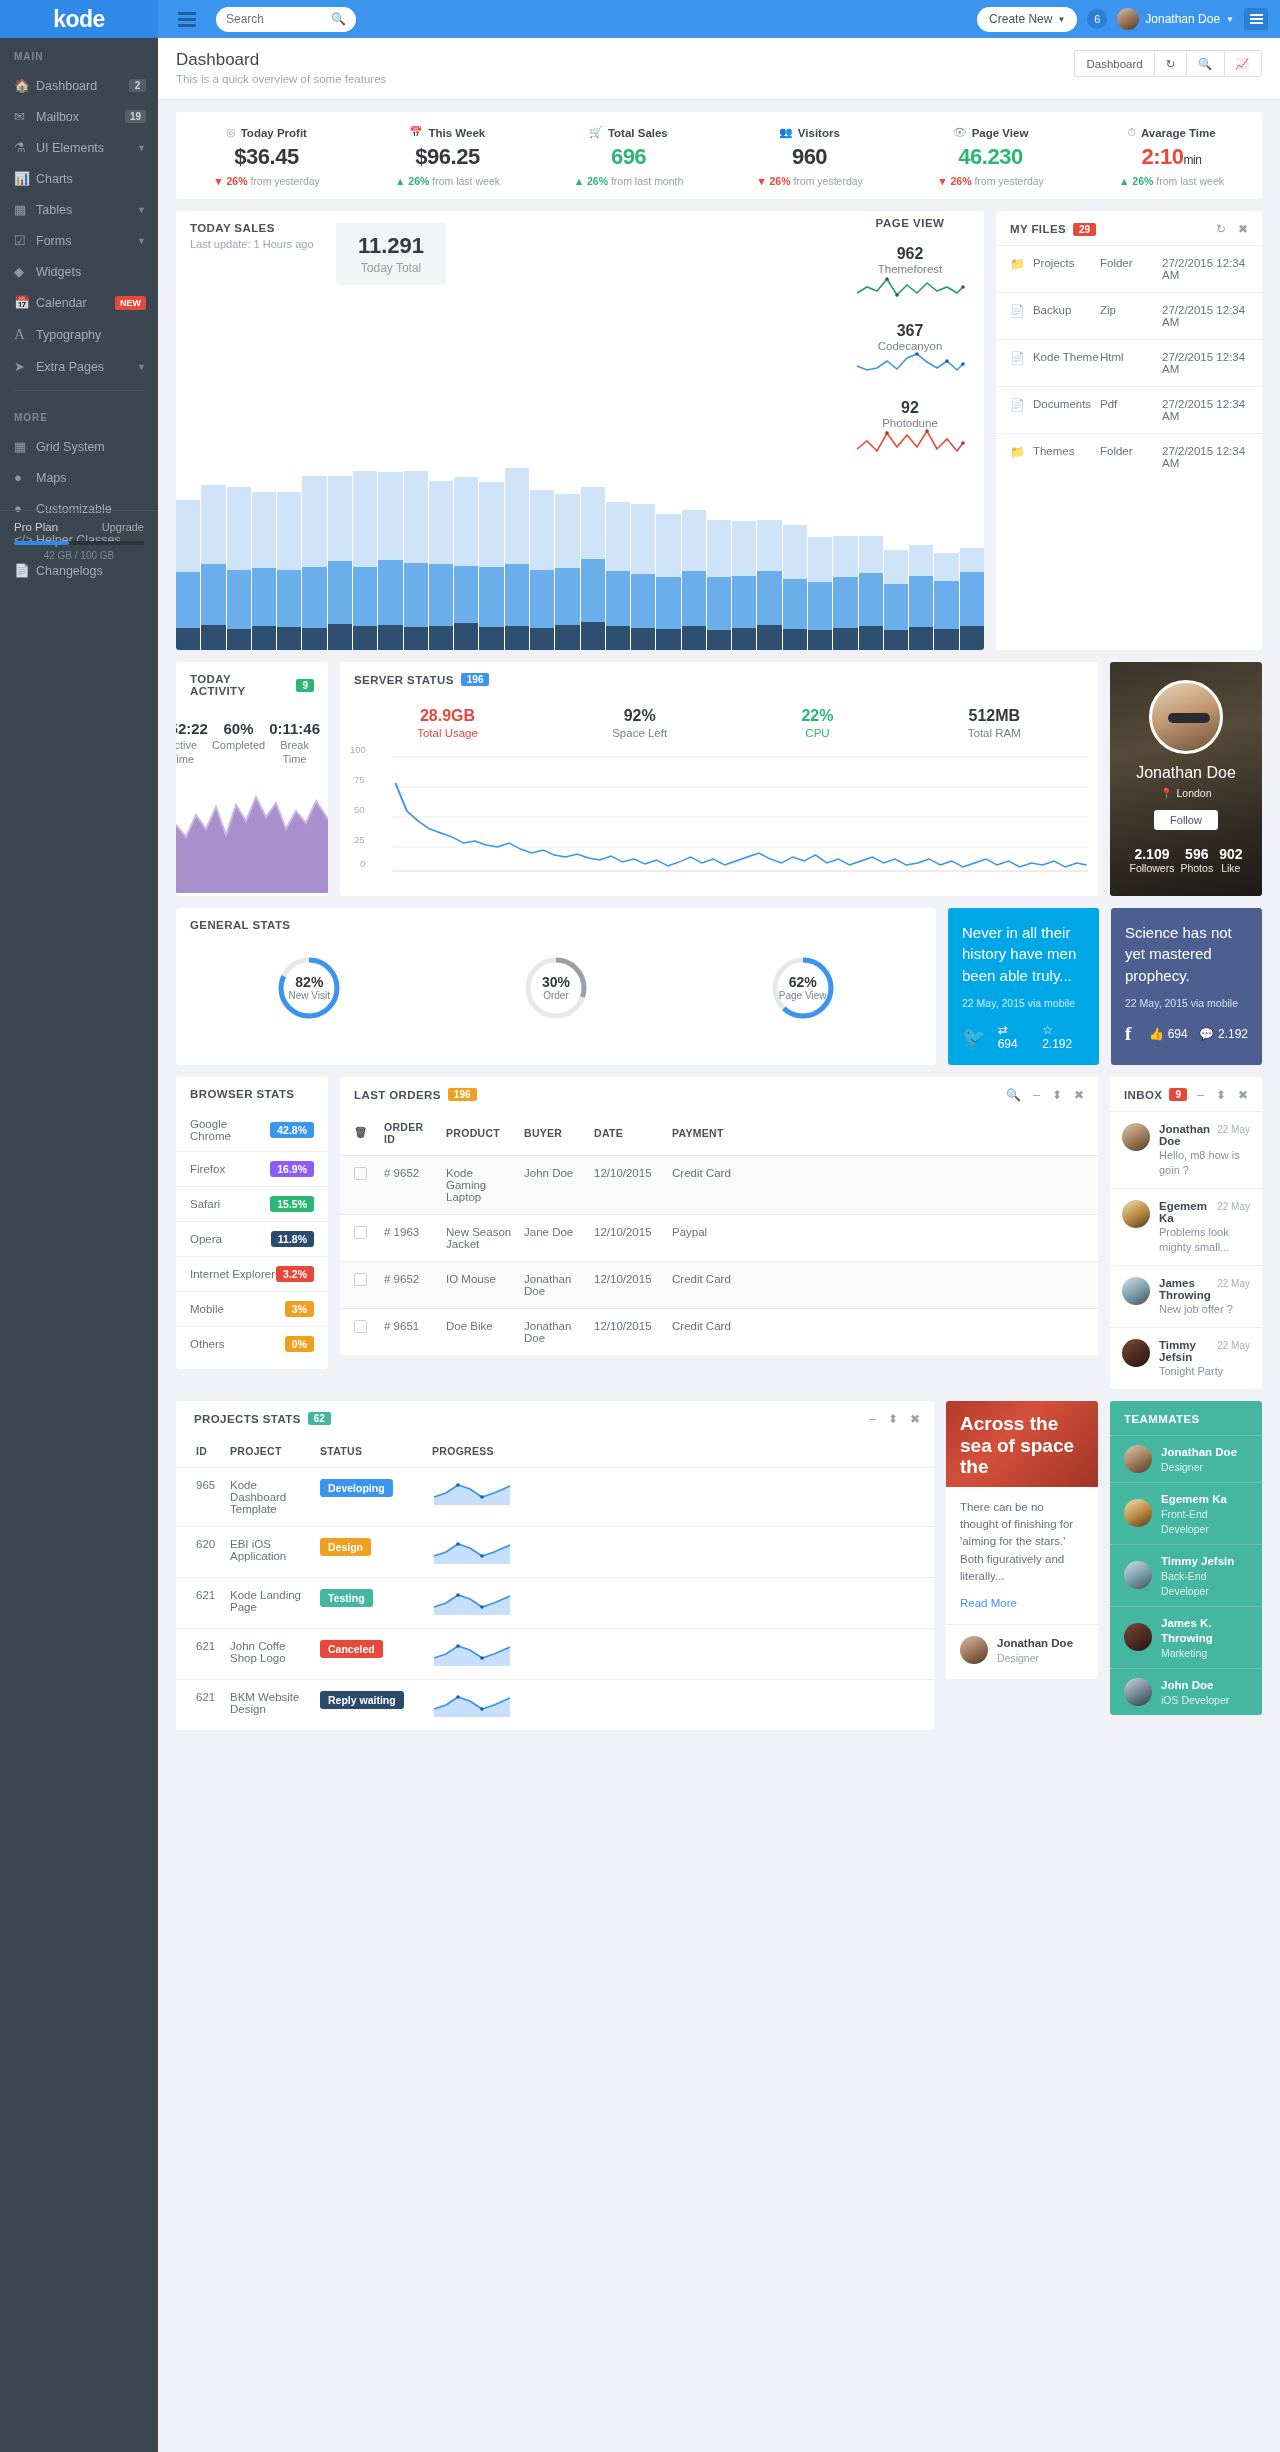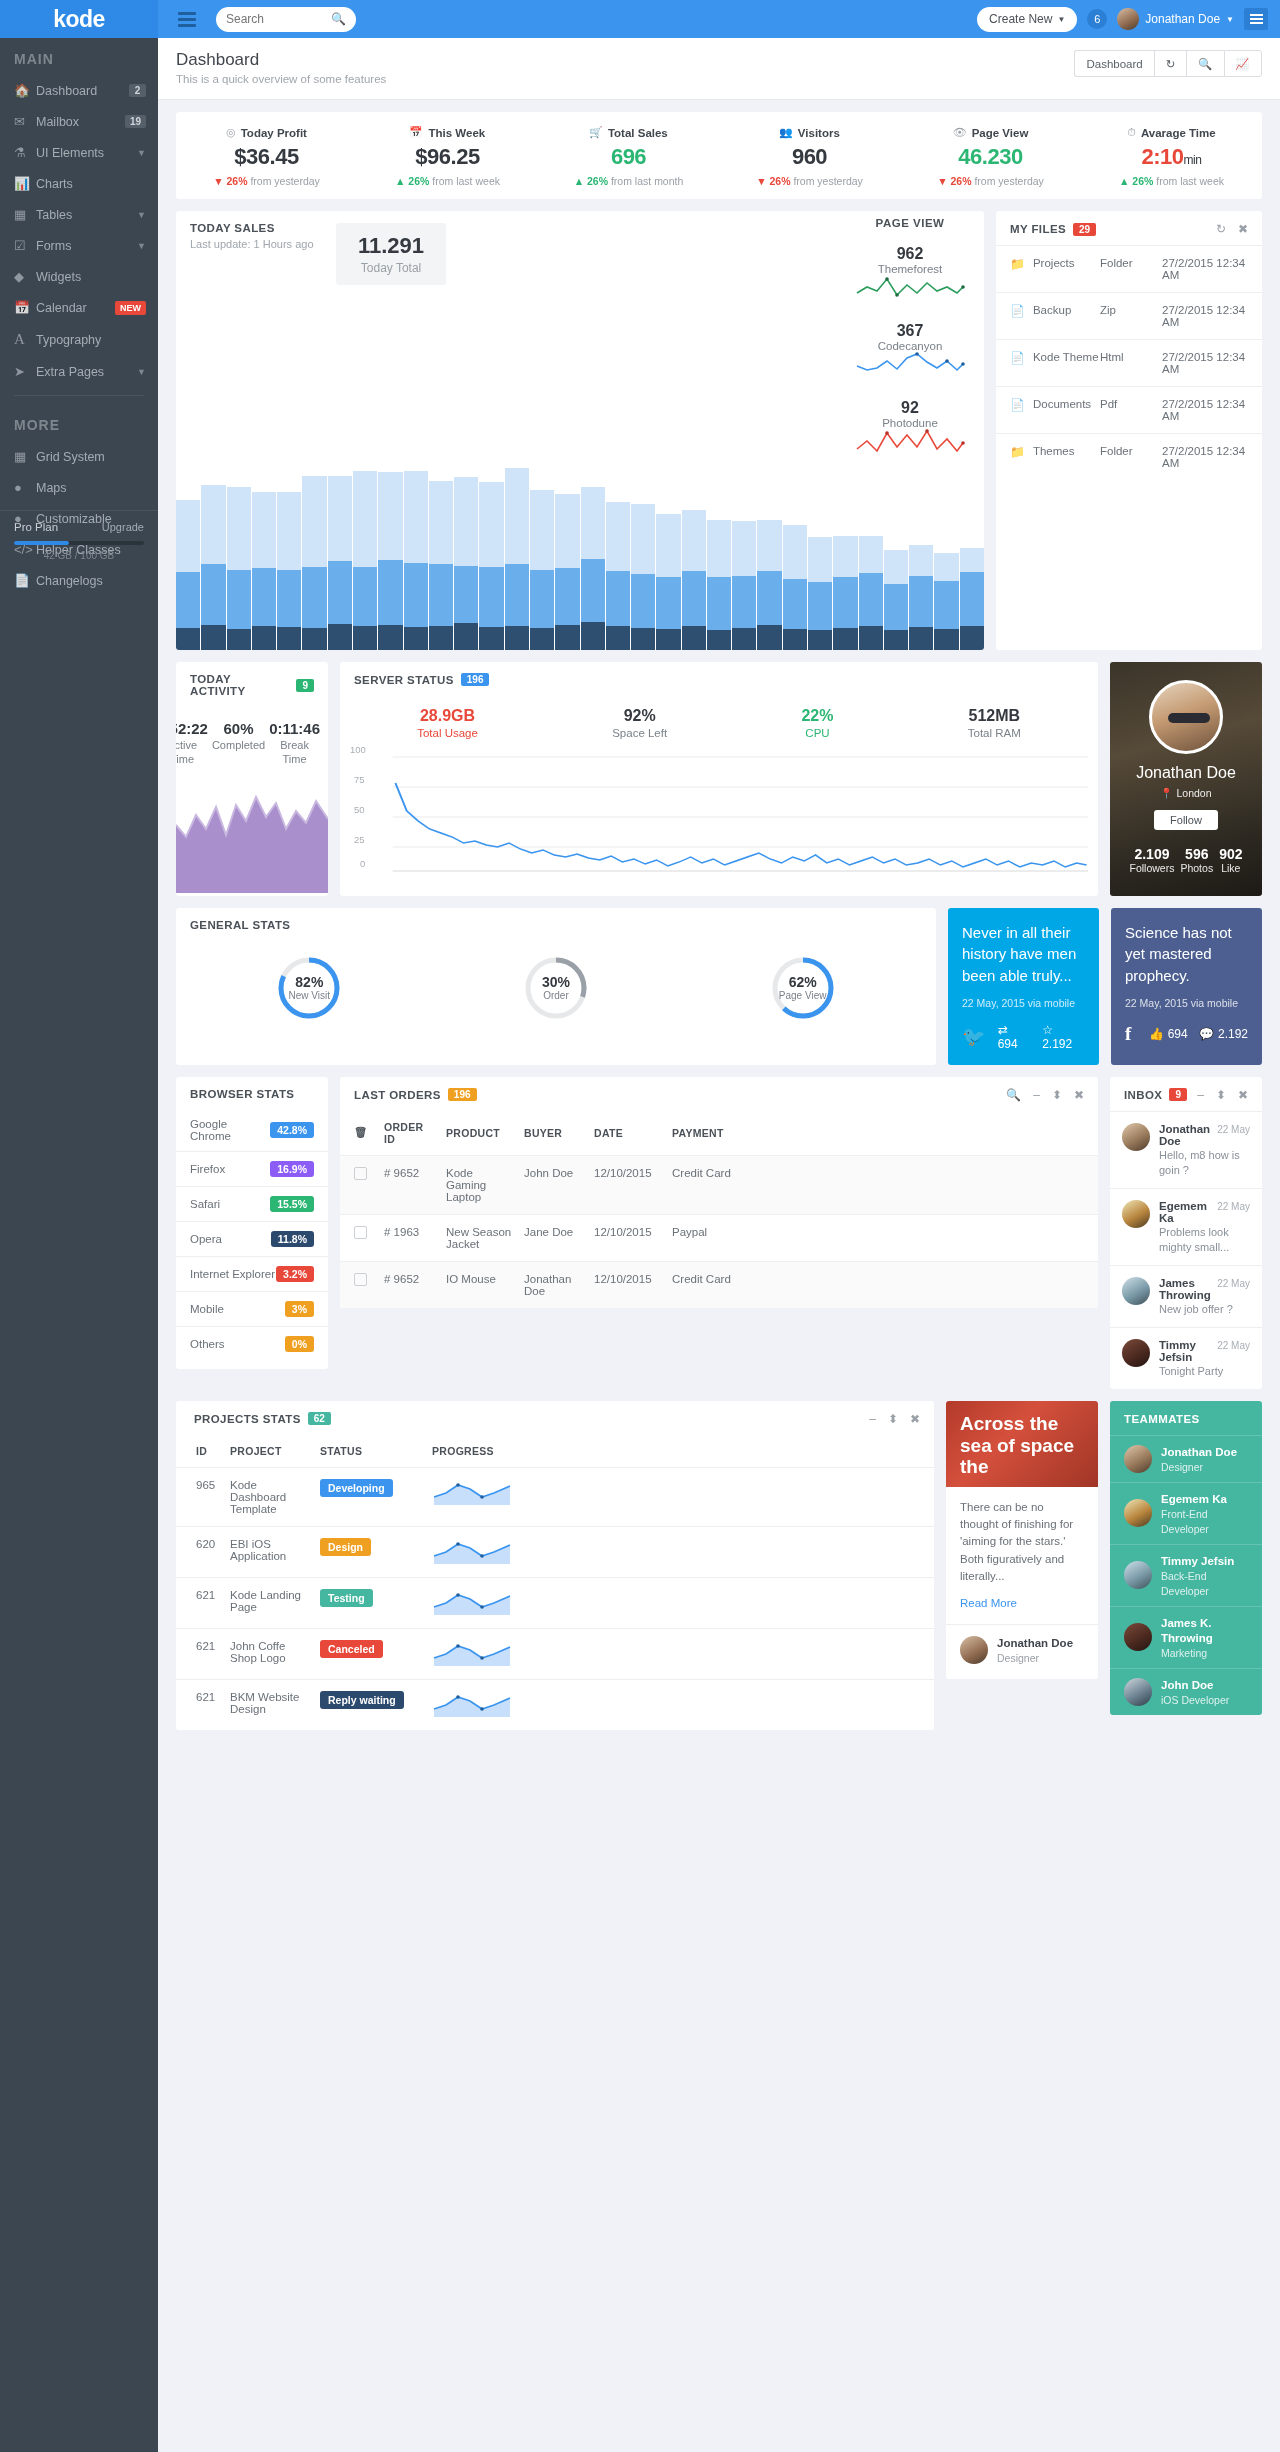--- a/index.html
+++ b/index.html
@@ -12,21 +12,21 @@
   .app { display: flex; width: 1280px; min-height: 2452px; }
 
   
   .sidebar { width: 158px; background: #3c4650; flex: 0 0 158px; position: relative; }
   .brand {
     height: 38px; background: #2e8ae6; color: #fff;
     display: flex; align-items: center; justify-content: center;
     font-size: 23px; font-weight: bold; letter-spacing: -.5px;
   }
   .nav-head {
-    color: #7e868e; font-size: 14px; letter-spacing: 1px;
+    color: #7e868e; font-size: 10px; letter-spacing: 1px;
     padding: 13px 0 8px 14px; font-weight: bold;
   }
   .nav-item {
     display: flex; align-items: center; padding: 8px 12px 8px 14px;
     color: #a4acb4; font-size: 12.5px; cursor: pointer; position: relative;
   }
   .nav-item .ico { width: 22px; flex: 0 0 22px; opacity: .8; font-size: 13px; }
   .nav-item .lbl { flex: 1; }
   .badge-sq {
     background: #555f6a; color: #cfd4d9; font-size: 10px; font-weight: bold;
@@ -993,20 +993,28 @@
                 <td class="oid"># 1963</td>
                 <td>New Season Jacket</td>
                 <td>Jane Doe</td>
                 <td>12/10/2015</td>
                 <td>Paypal</td>
               </tr>
               <tr>
                 <td style="padding-left:14px;"><span class="ckbox"></span></td>
                 <td class="oid"># 9652</td>
                 <td>IO Mouse</td>
+                <td>Jonathan Doe</td>
+                <td>12/10/2015</td>
+                <td>Credit Card</td>
+              </tr>
+              <tr>
+                <td style="padding-left:14px;"><span class="ckbox"></span></td>
+                <td class="oid"># 9651</td>
+                <td>Doe Bike</td>
                 <td>Jonathan Doe</td>
                 <td>12/10/2015</td>
                 <td>Credit Card</td>
               </tr>
             </tbody>
           </table>
         </div>
 
         <div class="panel inbox-panel">
           <div class="panel-head">

